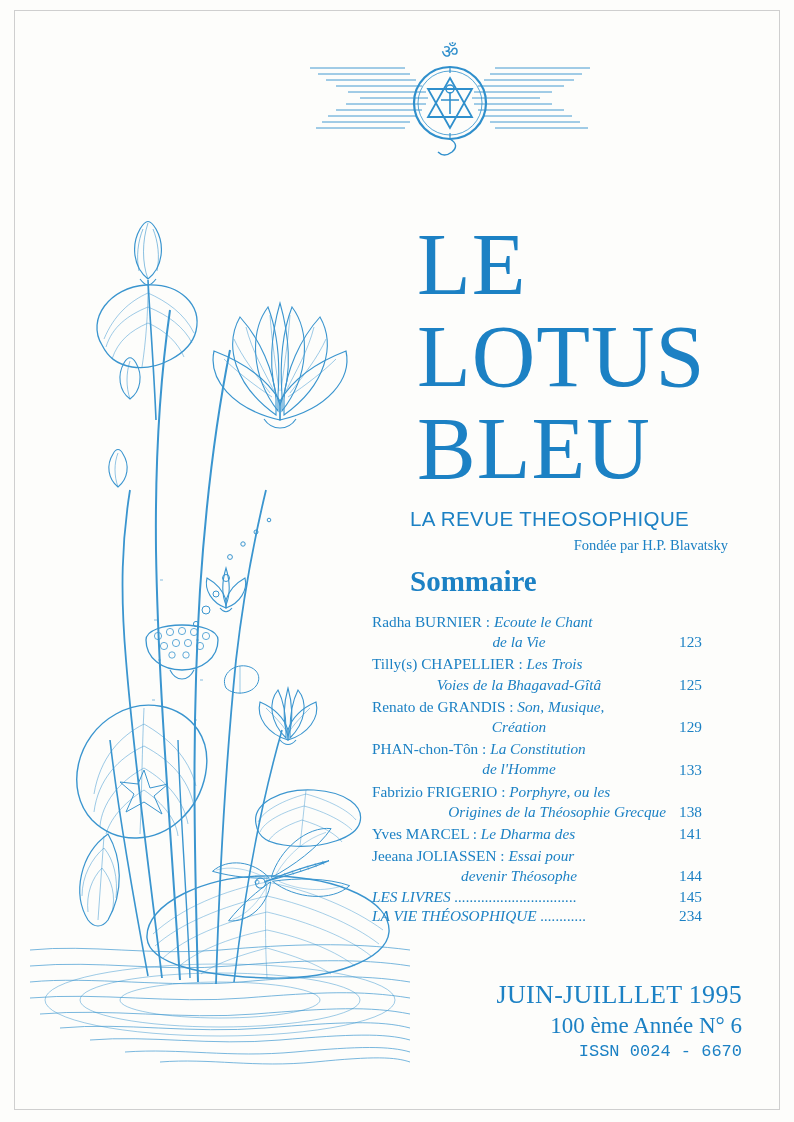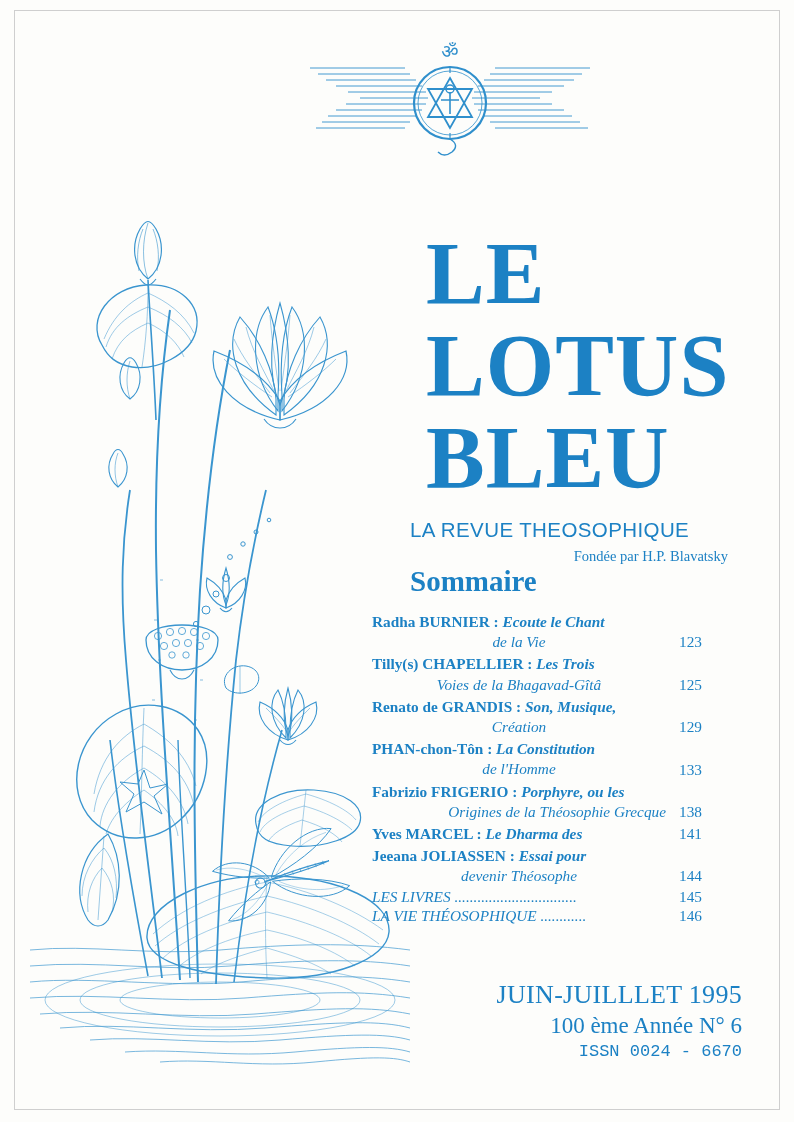--- a/index.html
+++ b/index.html
@@ -46,26 +46,26 @@
 
   
   .title-block {
     position: absolute;
     left: 410px; top: 215px;
     width: 360px;
     color: #1a7fc1;
   }
   .big-title {
     font-family: "Liberation Serif", serif;
-    font-weight: bold;
+    font-weight: normal;
     font-size: 88px;
     line-height: 0.98;
     letter-spacing: 1px;
     color: #1c81c4;
-    margin: 16px;
+    margin: 7px;
   }
   .big-title .l2 { display: block; margin-top: 6px; }
   .big-title .l3 { display: block; margin-top: 6px; }
 
   .subtitle {
     font-family: "Liberation Sans", sans-serif;
     font-size: 20.5px;
     letter-spacing: 0.4px;
     color: #1c81c4;
     margin-top: 14px;
@@ -99,21 +99,21 @@
     font-size: 15.3px;
   }
   .toc-entry {
     position: relative;
     margin-bottom: 2px;
   }
   .toc-line {
     display: block;
     line-height: 1.32;
   }
-  .toc-line.first { text-align: left; font-weight: bold; }
+  .toc-line.first { text-align: left; }
   .toc-line.cont  { text-align: center; padding-right: 36px; }
   .pg {
     position: absolute;
     right: 0;
     font-size: 15.3px;
   }
   .it { font-style: italic; }
 
   .toc-simple {
     position: relative;
@@ -516,21 +516,21 @@
       <span class="pg" style="bottom:1px">144</span>
     </div>
 
     <div class="toc-simple">
       <span class="txt">LES LIVRES ................................</span>
       <span class="pg" style="top:0">145</span>
     </div>
 
     <div class="toc-simple">
       <span class="txt">LA VIE THÉOSOPHIQUE ............</span>
-      <span class="pg" style="top:0">146</span>
+      <span class="pg" style="top:0">234</span>
     </div>
 
   </div>
 
   <div class="footer">
     <div class="f-date">JUIN-JUILLLET 1995</div>
     <div class="f-year">100 ème Année N° 6</div>
     <div class="f-issn">ISSN 0024 - 6670</div>
   </div>
 

